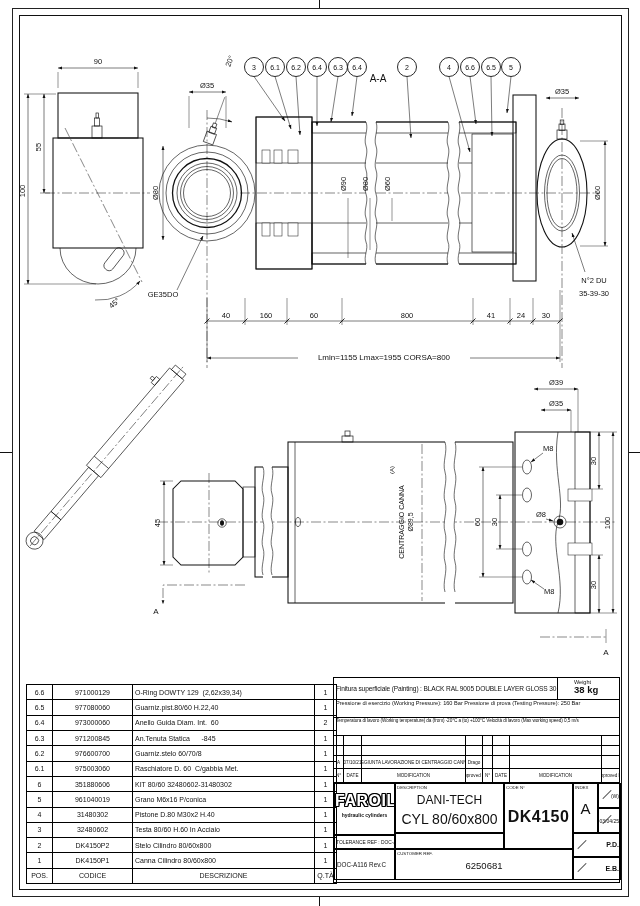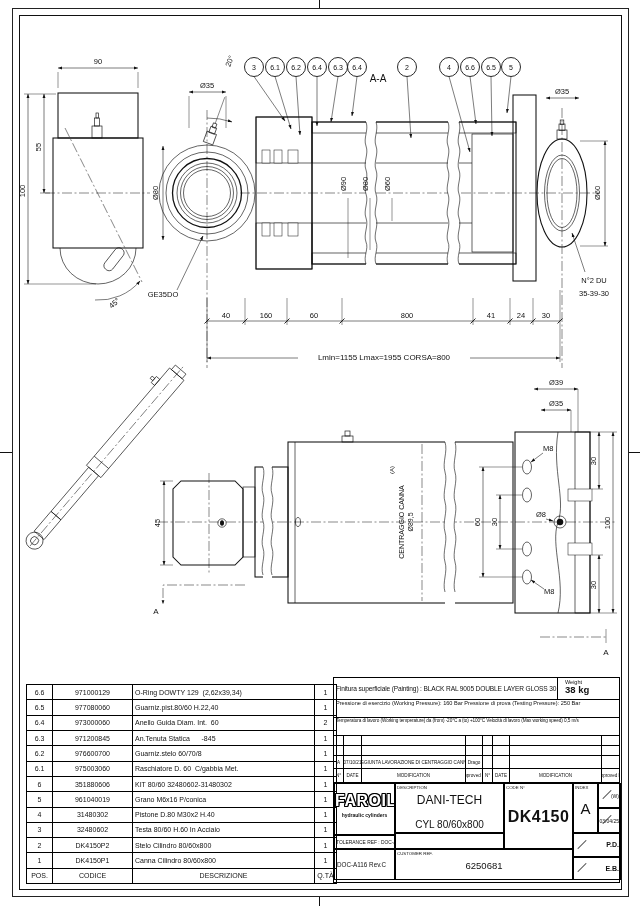--- a/index.html
+++ b/index.html
@@ -28,21 +28,21 @@
   table.plist td{border:0.8px solid #000;height:14.3px;padding:0 2px;font-size:7px;
     overflow:hidden;white-space:pre;line-height:1;}
   td.c{text-align:center;} td.hd{text-align:center;font-size:7px;height:17px;}
   .tb{position:absolute;right:1px;top:11px;width:287px;bottom:6px;border:1.6px solid #000;
       font-size:7px;box-sizing:border-box;}
   .row{position:relative;border-bottom:0.8px solid #000;box-sizing:border-box;overflow:hidden;}
   .r-paint{height:22px;} .r-pres{height:18px;} .r-temp{height:18px;}
   .paint-text{position:absolute;left:2px;top:0;bottom:0;right:64px;display:flex;align-items:center;
       font-size:6.6px;letter-spacing:-0.15px;white-space:nowrap;}
   .weight{position:absolute;right:0;top:0;width:62px;height:100%;border-left:0.8px solid #000;
-      box-sizing:border-box;padding:1px 7px;}
+      box-sizing:border-box;padding:1px 16px;}
   .weight .wl{font-size:5.5px;} .weight .wk{font-size:9.5px;font-weight:bold;margin-top:-1px;}
   .note-line{display:flex;align-items:center;padding-left:2px;white-space:nowrap;}
   .r-pres .note-line{font-size:5.6px;} .r-temp .note-line{font-size:4.7px;letter-spacing:-0.1px;}
   .grid-row{display:flex;height:10px;border-bottom:0.8px solid #000;box-sizing:border-box;}
   .grid-row>div{border-right:0.8px solid #000;box-sizing:border-box;height:100%;}
   .rev-row,.revh-row{display:flex;box-sizing:border-box;border-bottom:0.8px solid #000;}
   .rev-row{height:13px;} .revh-row{height:14px;}
   .rev-row>div,.revh-row>div{border-right:0.8px solid #000;box-sizing:border-box;overflow:hidden;
       display:flex;align-items:center;justify-content:center;font-size:4.6px;white-space:nowrap;}
   .w-no{width:10px;} .w-date{width:18px;} .w-mod{width:104px;} .w-app{width:17px;}
@@ -50,21 +50,21 @@
   .main{position:relative;height:97px;}
   .cell{position:absolute;border:0.8px solid #000;box-sizing:border-box;overflow:hidden;}
   .lbl{position:absolute;left:1px;top:1px;font-size:4.4px;}
   .logo-cell{left:0;top:0;width:61px;height:52px;text-align:center;}
   .logo-txt{margin-top:8px;font-size:16px;font-weight:900;letter-spacing:0.5px;color:#fff;
      text-shadow:-1px 0 #000,1px 0 #000,0 -1px #000,0 1px #000,-1px -1px #000,1px 1px #000,-1px 1px #000,1px -1px #000;}
   .logo-sub{font-size:5px;font-weight:bold;margin-top:2px;}
   .tol-cell{left:0;top:52px;width:61px;height:14px;display:flex;align-items:center;padding-left:1px;font-size:4.9px;white-space:nowrap;}
   .doc-cell{left:0;top:66px;width:61px;height:31px;display:flex;align-items:center;padding-left:2px;font-size:6.3px;}
   .desc-cell{left:61px;top:0;width:109px;height:50px;text-align:center;}
-  .dani{font-size:12px;margin-top:9px;} .cyl{font-size:10px;margin-top:12px;}
+  .dani{font-size:12px;margin-top:9px;} .cyl{font-size:14px;margin-top:4px;}
   .strip-cell{left:61px;top:50px;width:109px;height:16px;}
   .code-cell{left:170px;top:0;width:69px;height:66px;text-align:center;}
   .code-val{font-size:16px;font-weight:600;margin-top:24px;letter-spacing:0.5px;}
   .cust-cell{left:61px;top:66px;width:178px;height:31px;text-align:center;}
   .cust-val{font-size:9.5px;margin-top:10px;}
   .index-cell{left:239px;top:0;width:25px;height:50px;text-align:center;}
   .index-val{font-size:15px;margin-top:16px;}
   .sign{display:flex;align-items:center;justify-content:flex-end;padding-right:1px;}
   .sg1{left:264px;top:0;width:23px;height:25px;} .sg2{left:264px;top:25px;width:23px;height:25px;}
   .sg3{left:239px;top:50px;width:48px;height:23.5px;} .sg4{left:239px;top:73.5px;width:48px;height:23.5px;}

